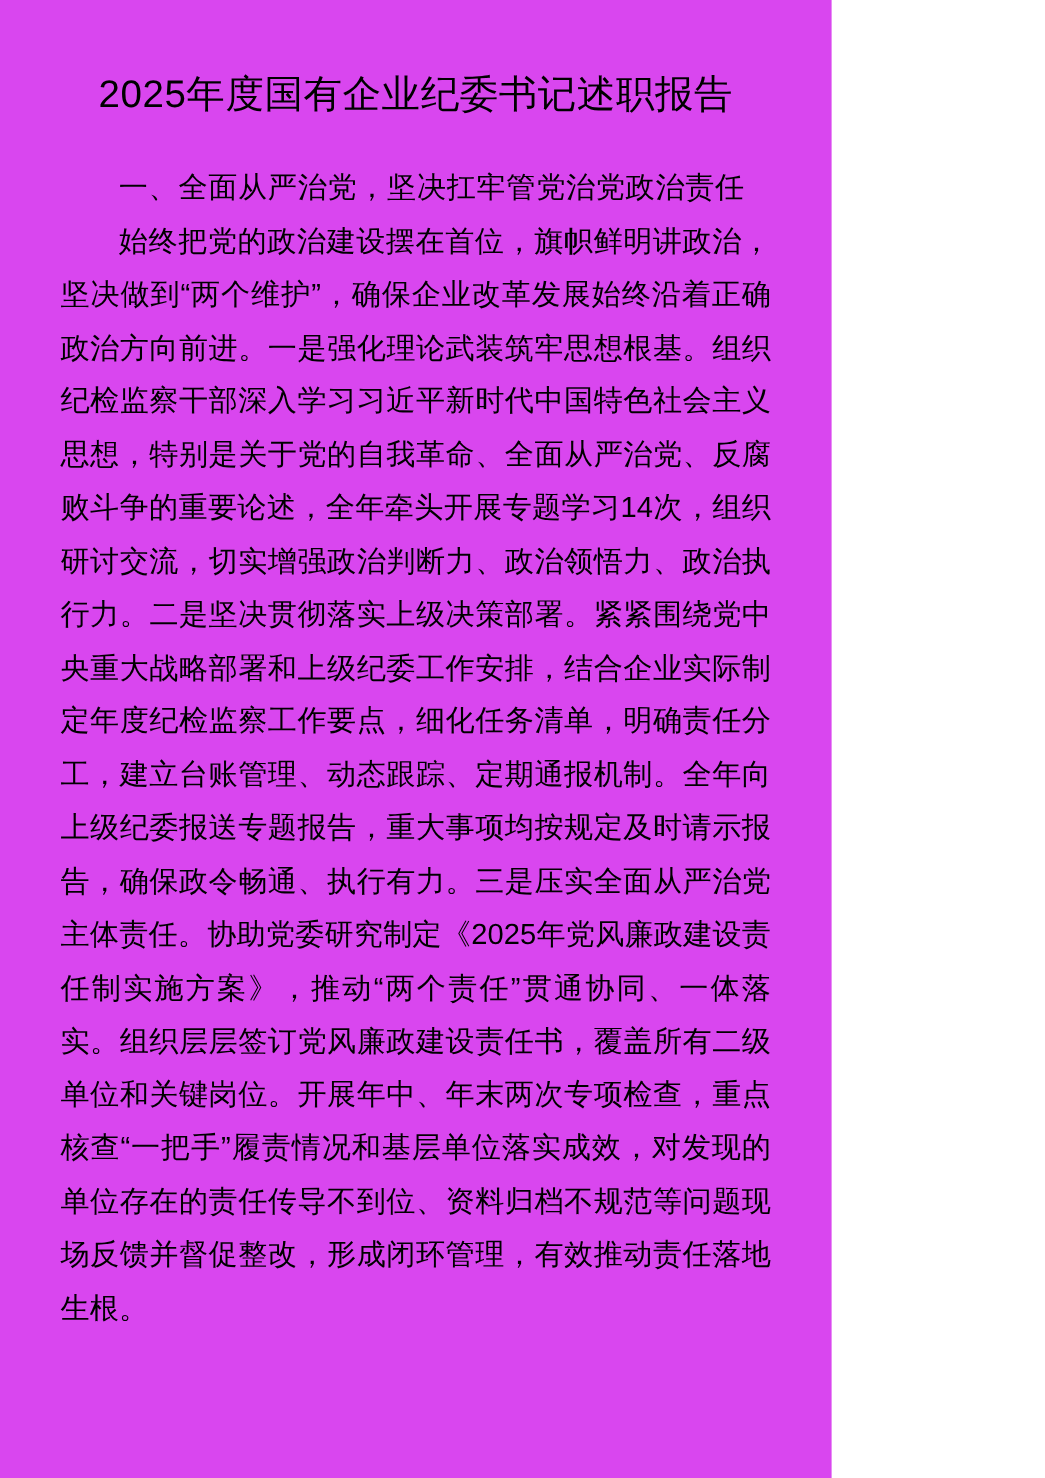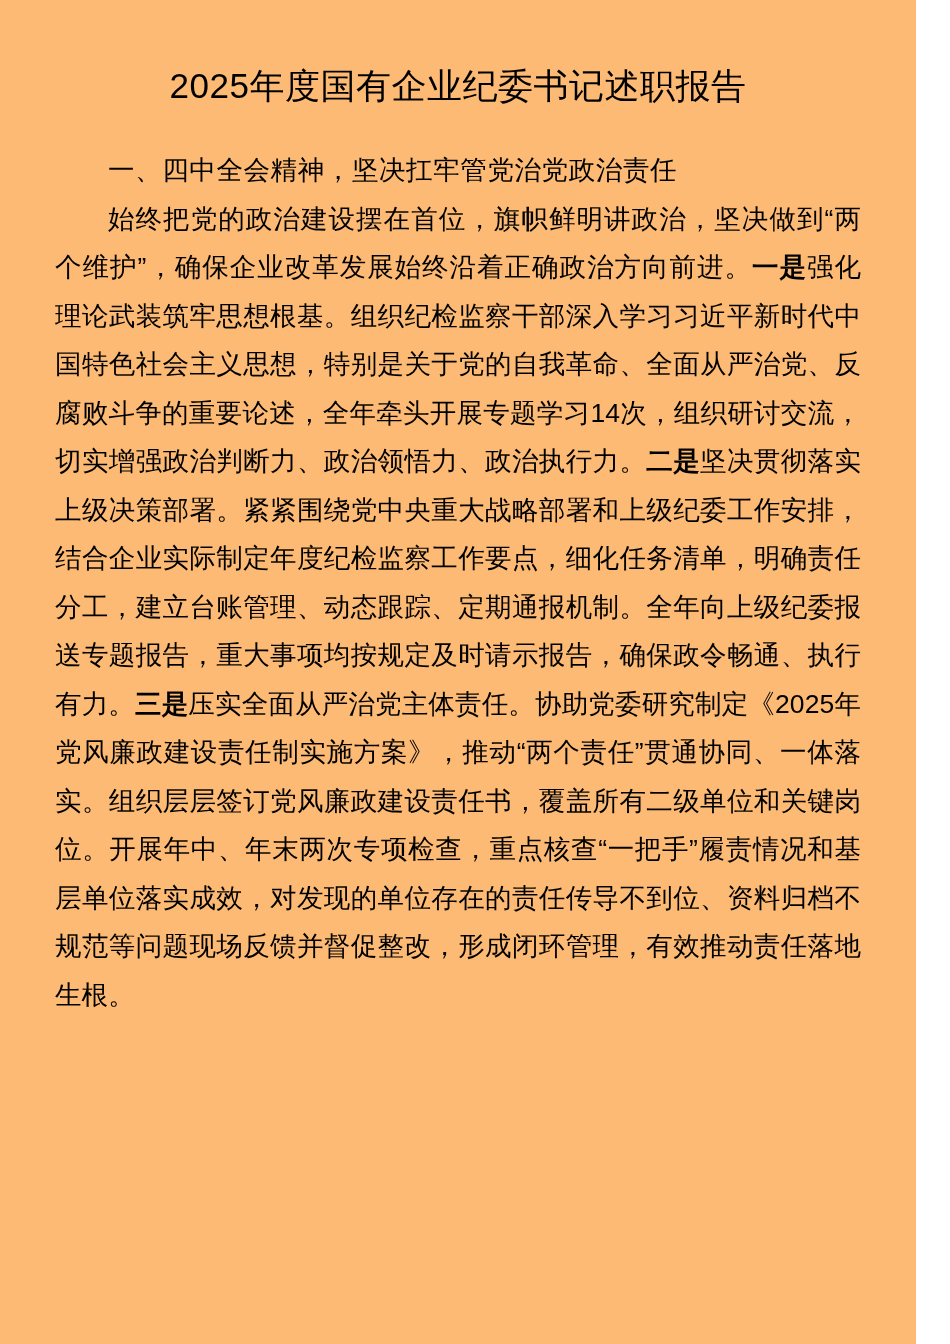--- a/index.html
+++ b/index.html
@@ -10,25 +10,25 @@
   body {
     width: 950px;
     height: 1344px;
     font-family: "Liberation Sans", "DejaVu Sans", sans-serif;
     color: #000000;
     -webkit-font-smoothing: antialiased;
     overflow: hidden;
   }
   .page {
     position: relative;
-    width: 916px;
+    width: 756px;
     height: 1344px;
     box-sizing: border-box;
     padding: 0 55px;
-    background: #fdba74;
+    background: #d946ef;
   }
   .doc-title {
     margin: 0;
     padding-top: 62px;
     text-align: center;
     font-family: "Liberation Sans", "DejaVu Sans", sans-serif;
     font-size: 35px;
     font-weight: 400;
     letter-spacing: 0.5px;
     line-height: 48px;
@@ -53,31 +53,31 @@
     margin: 0;
     font-size: 26.5px;
     line-height: 48.5px;
     text-indent: 53px;
     font-weight: 400;
     font-family: "Liberation Sans", "DejaVu Sans", sans-serif;
     letter-spacing: 0.6px;
     white-space: nowrap;
   }
   .b {
-    font-weight: 700;
+    font-weight: 400;
   }
 </style>
 </head>
 <body>
 
 <div class="page">
 
   <h1 class="doc-title">2025年度国有企业纪委书记述职报告</h1>
 
   <div class="body-block">
 
 
-    <p class="section-heading">一、四中全会精神，坚决扛牢管党治党政治责任</p>
+    <p class="section-heading">一、全面从严治党，坚决扛牢管党治党政治责任</p>
 
     <p class="para"><span>始终把党的政治建设摆在首位，旗帜鲜明讲政治，坚决做到“两个维护”，确保企业改革发展始终沿着正确政治方向前进。</span><span class="b">一是</span><span>强化理论武装筑牢思想根基。组织纪检监察干部深入学习习近平新时代中国特色社会主义思想，特别是关于党的自我革命、全面从严治党、反腐败斗争的重要论述，全年牵头开展专题学习14次，组织研讨交流，切实增强政治判断力、政治领悟力、政治执行力。</span><span class="b">二是</span><span>坚决贯彻落实上级决策部署。紧紧围绕党中央重大战略部署和上级纪委工作安排，结合企业实际制定年度纪检监察工作要点，细化任务清单，明确责任分工，建立台账管理、动态跟踪、定期通报机制。全年向上级纪委报送专题报告，重大事项均按规定及时请示报告，确保政令畅通、执行有力。</span><span class="b">三是</span><span>压实全面从严治党主体责任。协助党委研究制定《2025年党风廉政建设责任制实施方案》，推动“两个责任”贯通协同、一体落实。组织层层签订党风廉政建设责任书，覆盖所有二级单位和关键岗位。开展年中、年末两次专项检查，重点核查“一把手”履责情况和基层单位落实成效，对发现的单位存在的责任传导不到位、资料归档不规范等问题现场反馈并督促整改，形成闭环管理，有效推动责任落地生根。</span></p>
 
   </div>
 </div>
 
 </body></html>

